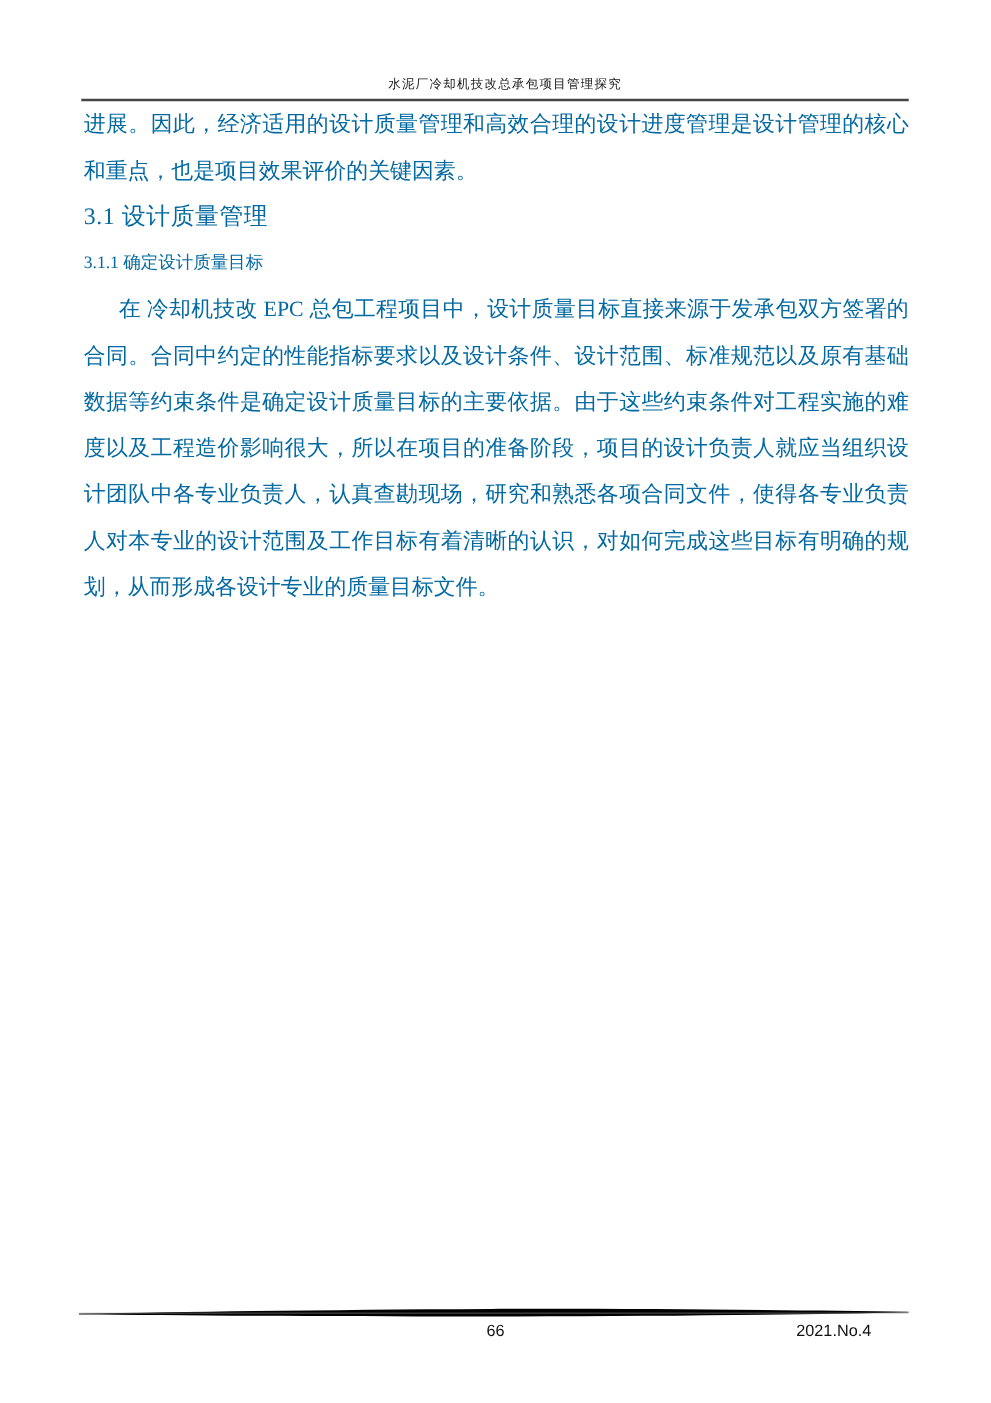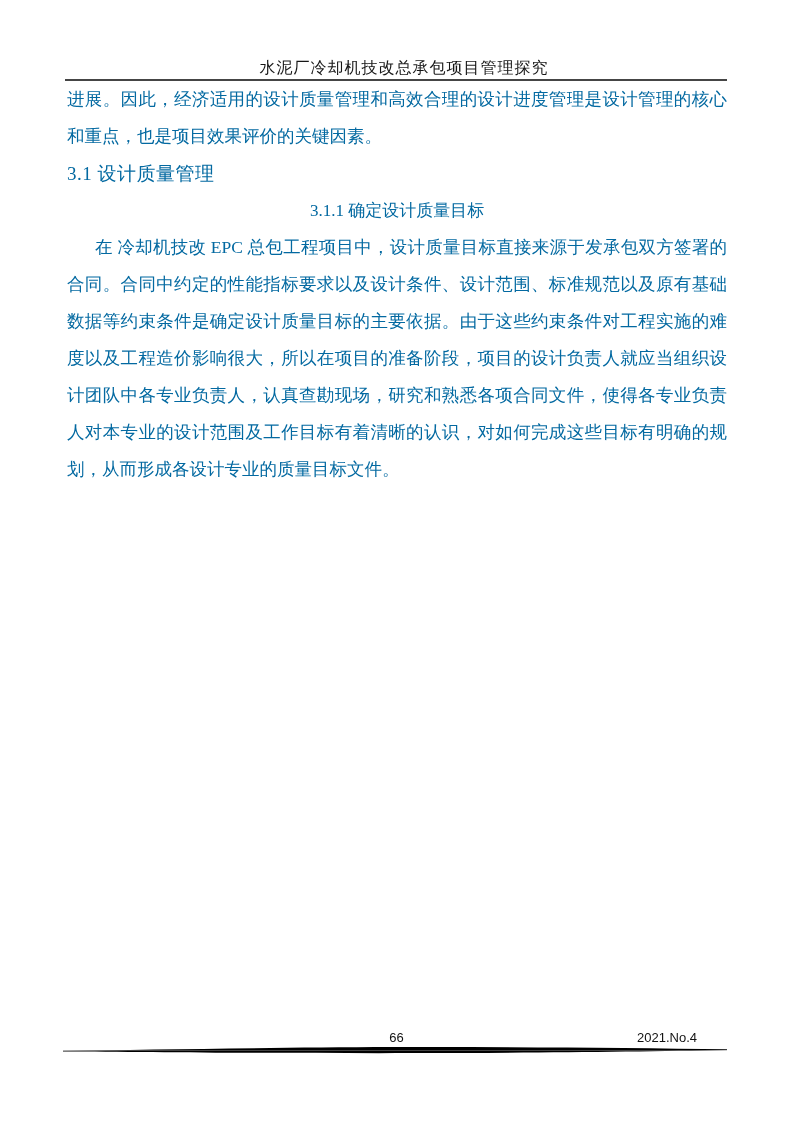--- a/index.html
+++ b/index.html
@@ -24,21 +24,21 @@
     top: 0;
     width: 662px;
     height: 81px;
     display: flex;
     align-items: flex-end;
     justify-content: center;
     border-bottom: 2px solid #454545;
     box-sizing: border-box;
   }
   .running-header .title {
-    font-size: 16px;
+    font-size: 10px;
     line-height: 22px;
     letter-spacing: 1px;
     color: #161616;
     white-space: nowrap;
     margin-left: 16px;
   }
 
   
   .content {
     position: absolute;
@@ -61,38 +61,38 @@
   .content h2.section-heading {
     margin: 0;
     font-size: 19px;
     line-height: 37px;
     font-weight: normal;
     text-align: left;
     letter-spacing: 0.5px;
   }
   .content h3.subsection-heading {
     margin: 0;
-    font-size: 17px;
+    font-size: 14px;
     line-height: 37px;
     font-weight: normal;
-    text-align: center;
+    text-align: left;
   }
 
   
   .footer-rule {
     position: absolute;
     left: 63px;
     top: 1046px;
     width: 664px;
     height: 9px;
   }
   .footer-text-row {
     position: absolute;
     left: 0;
-    top: 1030px;
+    top: 1057px;
     width: 793px;
     height: 18px;
     font-family: "Liberation Sans", "DejaVu Sans", sans-serif;
     font-size: 13px;
     color: #111111;
   }
   .page-number {
     position: absolute;
     left: 0;
     top: 0;

